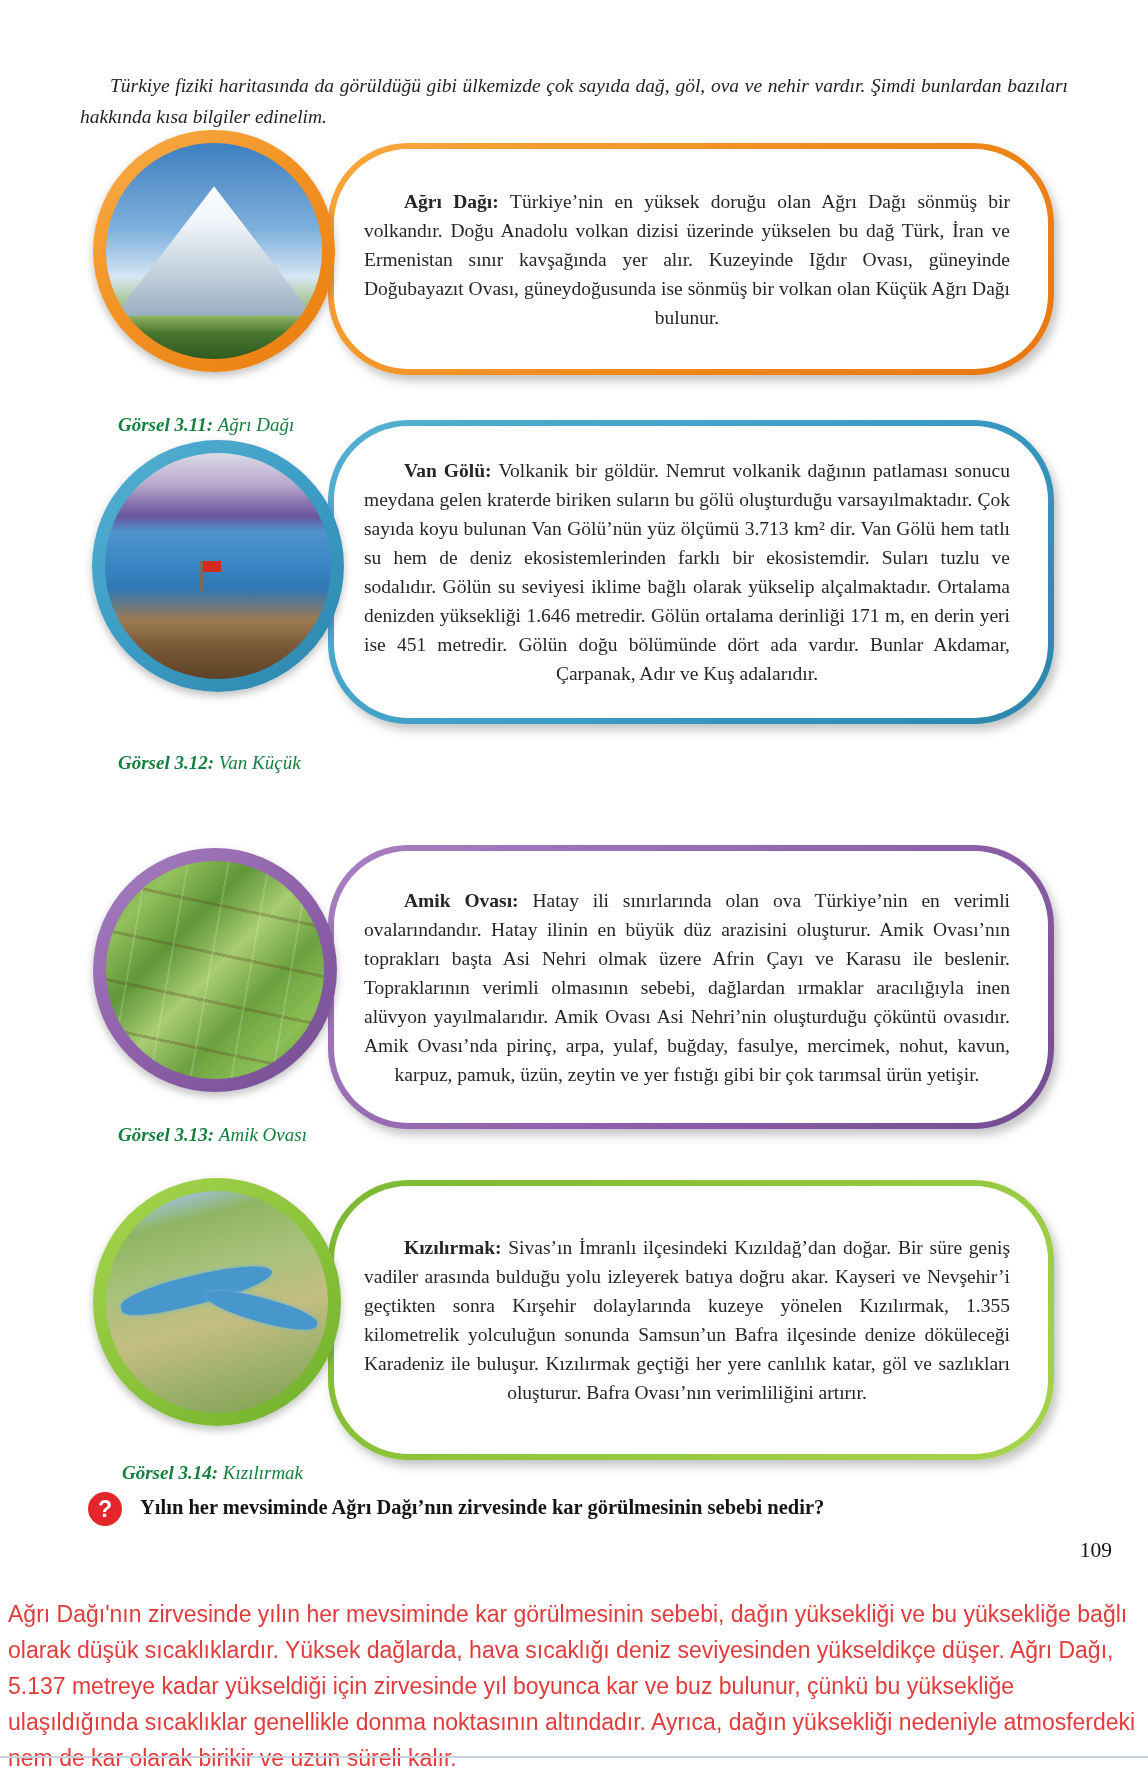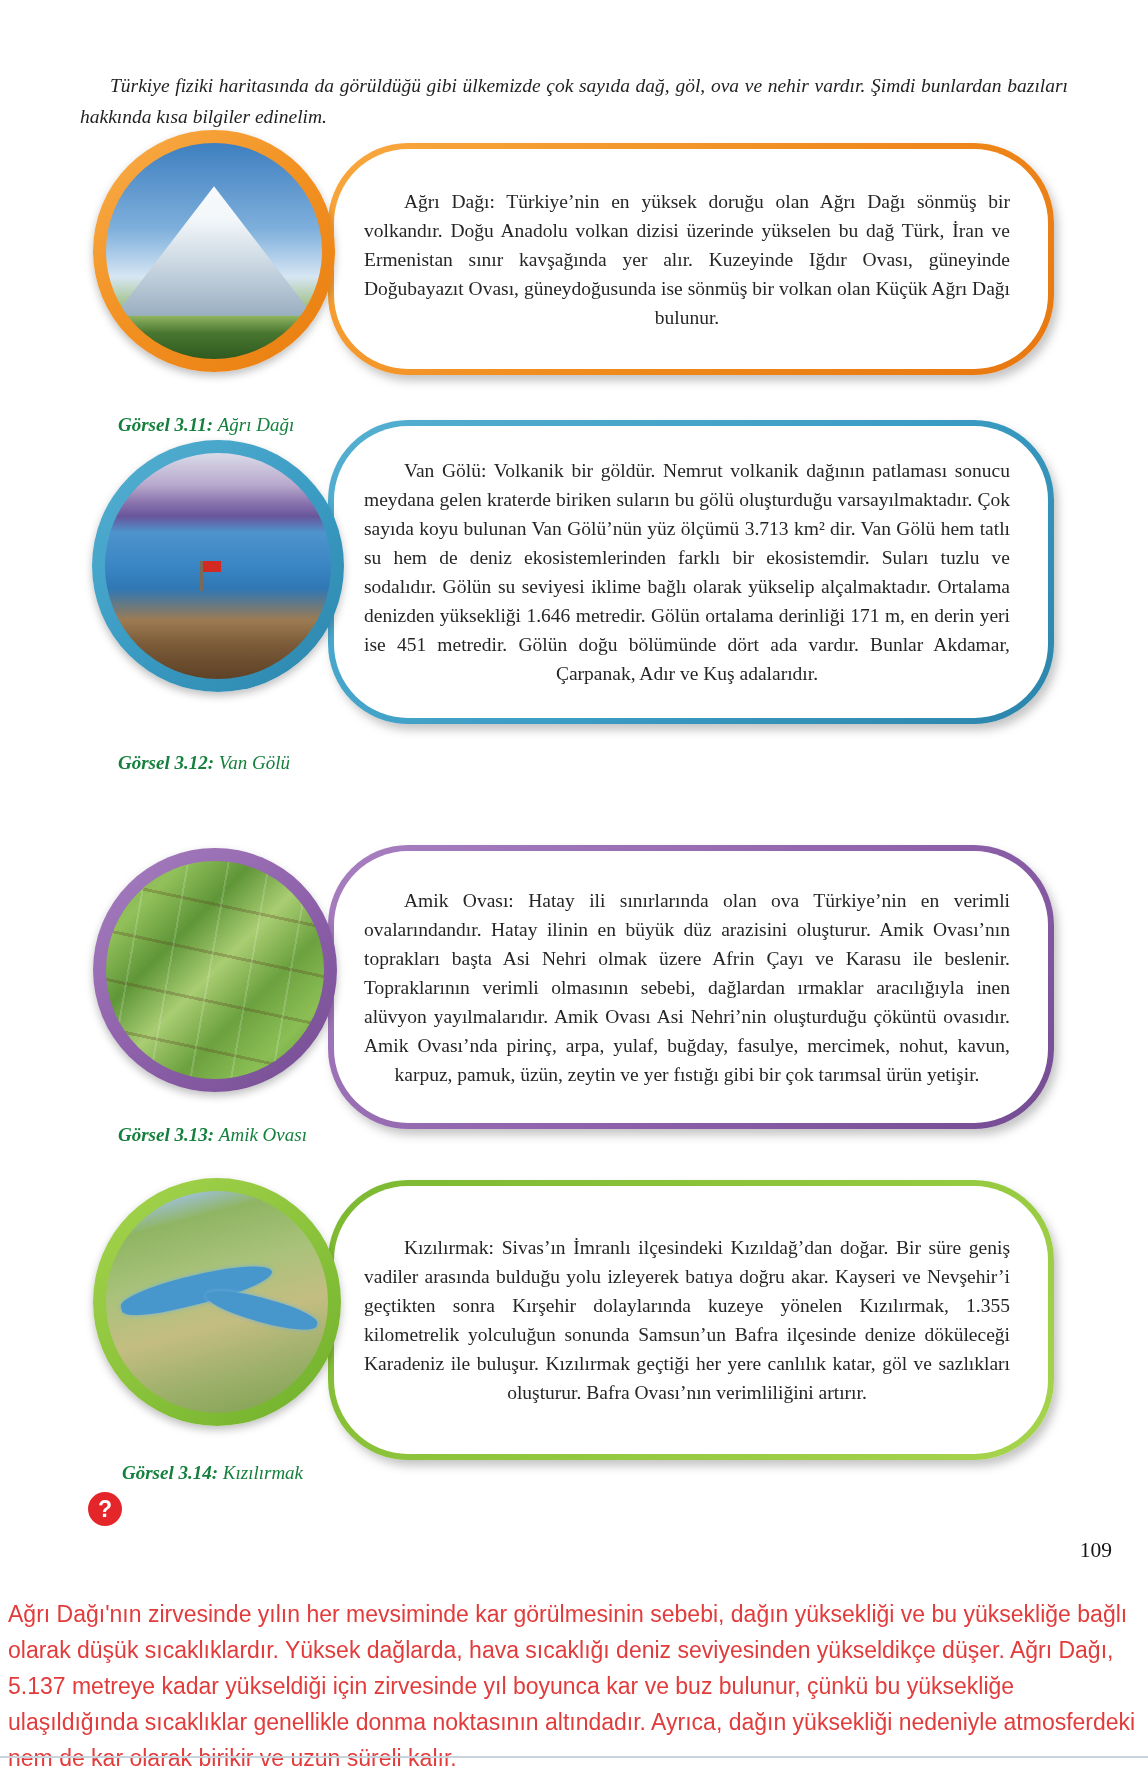--- a/index.html
+++ b/index.html
@@ -11,21 +11,21 @@
          line-height:31px;text-align:justify;text-indent:30px;margin:0;font-style:italic;}
 
   
   .bubble{position:absolute;border-radius:80px;padding:6px;
           box-shadow:4px 6px 10px rgba(90,90,90,0.35);}
   .bubble-inner{width:100%;height:100%;box-sizing:border-box;background:#ffffff;
           border-radius:74px;display:flex;align-items:center;justify-content:center;
           padding:12px 38px 12px 30px;}
   .bubble-text{margin:0;font-size:19.5px;line-height:29px;color:#262626;
           text-align:justify;text-align-last:center;text-indent:40px;}
-  .bubble-text b{font-weight:normal;}
+  .bubble-text b{font-weight:bold;}
   .bubble-text b::after{content:" ";}
   .b-orange{background:linear-gradient(140deg,#F8A83F 0%,#F08A1C 55%,#E87710 100%);}
   .b-teal  {background:linear-gradient(140deg,#55B0D1 0%,#3B9CC4 55%,#2C85AB 100%);}
   .b-purple{background:linear-gradient(140deg,#A77FC0 0%,#8F62AB 55%,#744C92 100%);}
   .b-green {background:linear-gradient(140deg,#7CB832 0%,#93C83E 55%,#A8D44E 100%);}
 
   
   .circle{position:absolute;border-radius:50%;padding:13px;
           box-shadow:0 4px 8px rgba(0,0,0,0.25);}
   .photo{position:relative;width:100%;height:100%;border-radius:50%;overflow:hidden;}
@@ -110,21 +110,21 @@
     </div>
   </div>
   <div class="circle r-teal" style="left:92px;top:440px;width:226px;height:226px;">
     <div class="photo photo-van">
       <div class="pole"></div>
       <div class="flagcloth"></div>
     </div>
   </div>
   <div class="caption" style="left:118px;top:752px;">
     <span class="cap-label">Görsel 3.12:</span>
-    <span class="cap-title">Van Gölü</span>
+    <span class="cap-title">Van Küçük</span>
   </div>
 
   <div class="bubble b-purple" style="left:328px;top:845px;width:714px;height:272px;">
     <div class="bubble-inner">
       <p class="bubble-text"><b>Amik Ovası:</b><span>Hatay ili sınırlarında olan ova Türkiye’nin en verimli ovalarındandır. Hatay ilinin en büyük düz arazisini oluşturur. Amik Ovası’nın toprakları başta Asi Nehri olmak üzere Afrin Çayı ve Karasu ile beslenir. Topraklarının verimli olmasının sebebi, dağlardan ırmaklar aracılığıyla inen alüvyon yayılmalarıdır. Amik Ovası Asi Nehri’nin oluşturduğu çöküntü ovasıdır. Amik Ovası’nda pirinç, arpa, yulaf, buğday, fasulye, mercimek, nohut, kavun, karpuz, pamuk, üzün, zeytin ve yer fıstığı gibi bir çok tarımsal ürün yetişir.</span></p>
     </div>
   </div>
   <div class="circle r-purple" style="left:93px;top:848px;width:218px;height:218px;">
     <div class="photo photo-amik"></div>
   </div>
@@ -143,19 +143,20 @@
       <div class="river r1"></div>
       <div class="river r2"></div>
     </div>
   </div>
   <div class="caption" style="left:122px;top:1462px;">
     <span class="cap-label">Görsel 3.14:</span>
     <span class="cap-title">Kızılırmak</span>
   </div>
 
   <div class="q-icon" style="background: rgb(228, 38, 43);">?</div>
+  <p class="q-text">Yılın her mevsiminde Ağrı Dağı’nın zirvesinde kar görülmesinin sebebi nedir?</p>
 
   <div class="page-num">109</div>
 
   <p class="answer" style="color: rgb(226, 59, 59);">Ağrı Dağı'nın zirvesinde yılın her mevsiminde kar görülmesinin sebebi, dağın yüksekliği ve bu yüksekliğe bağlı olarak düşük sıcaklıklardır. Yüksek dağlarda, hava sıcaklığı deniz seviyesinden yükseldikçe düşer. Ağrı Dağı, 5.137 metreye kadar yükseldiği için zirvesinde yıl boyunca kar ve buz bulunur, çünkü bu yüksekliğe ulaşıldığında sıcaklıklar genellikle donma noktasının altındadır. Ayrıca, dağın yüksekliği nedeniyle atmosferdeki nem de kar olarak birikir ve uzun süreli kalır.</p>
   <div class="bottom-rule"></div>
 
 </div>
 
 </body></html>

